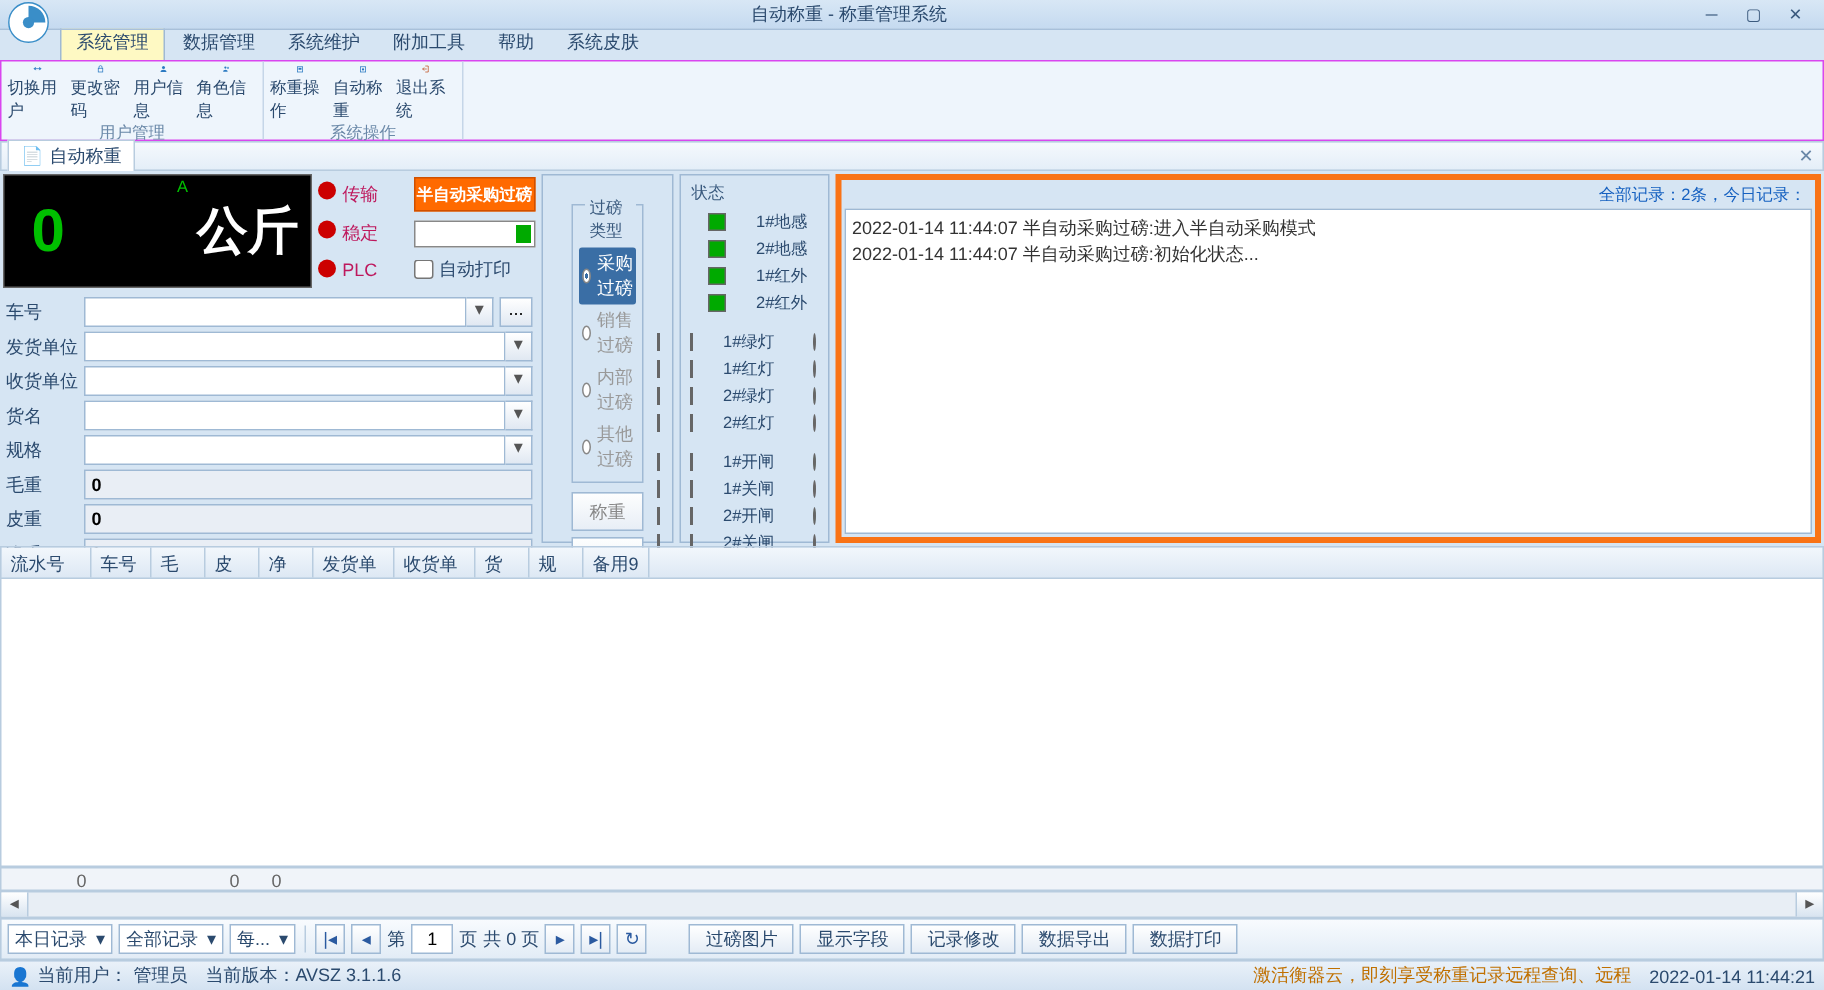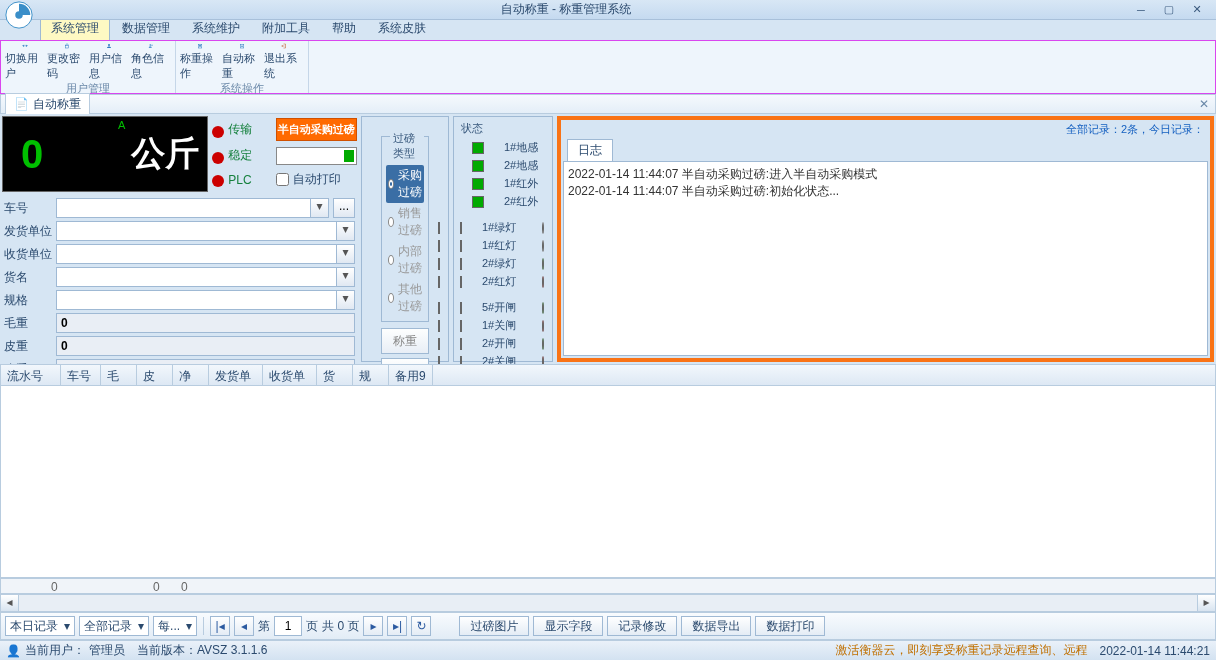--- a/index.html
+++ b/index.html
@@ -25,21 +25,21 @@
 .doc-close{margin-left:auto;margin-right:6px;color:#6a88a8;cursor:pointer}
 .main{flex:1;display:flex;flex-direction:column;background:#d6e5f3;min-height:0}
 .upper{height:250px;display:flex;gap:4px;padding:2px}
 .left-col{width:355px;display:flex;flex-direction:column;gap:2px}
 .display-row{display:flex;gap:4px}
 .weight-display{width:208px;height:76px;background:#000;border:1px solid #666;position:relative;display:flex;align-items:center;justify-content:center}
 .weight-val{color:#00c000;font-size:40px;font-weight:bold;position:absolute;left:18px}
 .weight-unit{color:#fff;font-size:34px;font-weight:bold;position:absolute;right:8px}
 .tick-a{position:absolute;top:2px;left:115px;color:#00c000;font-size:11px}
 .led-col{width:60px;display:flex;flex-direction:column;justify-content:space-around}
-.led{display:flex;align-items:flex-end;gap:4px;color:#15803d}
+.led{display:flex;align-items:flex-start;gap:4px;color:#be185d}
 .led-dot{width:12px;height:12px;border-radius:50%;background:#c00}
 .mode-col{width:82px;display:flex;flex-direction:column;gap:6px;padding-top:2px}
 .mode-btn{background:#ff6a00;color:#fff;font-size:11px;font-weight:bold;text-align:center;padding:3px 0;border:1px solid #d05000}
 .prog{height:18px;border:1px solid #888;background:#fff;position:relative}
 .prog-bar{position:absolute;right:2px;top:2px;bottom:2px;width:10px;background:#0a0}
 .auto-print{display:flex;align-items:center;gap:4px;color:#2b4a6e}
 .form{background:#d6e5f3;padding:4px 2px}
 .frow{display:flex;align-items:center;margin-bottom:3px}
 .flabel{width:52px;color:#2b4a6e}
 .finput{flex:1;height:20px;border:1px solid #9fb9d4;background:#fff;padding:0 4px}
@@ -338,21 +338,21 @@
         <div class="stat-row">
             <div class="sq g"></div>
             <div class="sq g"></div>
             <span class="stat-label">2#红灯</span>
             <div class="rnd r"></div>
           </div>
         <div class="stat-gap"></div>
         <div class="stat-row">
             <div class="sq w"></div>
             <div class="sq w"></div>
-            <span class="stat-label">5#开闸</span>
+            <span class="stat-label">1#开闸</span>
             <div class="rnd g"></div>
           </div>
         <div class="stat-row">
             <div class="sq w"></div>
             <div class="sq w"></div>
             <span class="stat-label">1#关闸</span>
             <div class="rnd r"></div>
           </div>
         <div class="stat-row">
             <div class="sq w"></div>
@@ -364,23 +364,20 @@
             <div class="sq w"></div>
             <div class="sq w"></div>
             <span class="stat-label">2#关闸</span>
             <div class="rnd r"></div>
           </div>
       </div>
     </div>
 
     <div class="right-col">
       <div class="rec-info">全部记录：2条，今日记录：</div>
-      <div class="log-tabs">
-          <div class="log-tab">日志</div>
-        </div>
       <div class="log-body">
         <div>2022-01-14 11:44:07 半自动采购过磅:进入半自动采购模式</div>
         <div>2022-01-14 11:44:07 半自动采购过磅:初始化状态...</div>
       </div>
     </div>
   </div>
 
   <div class="grid-area">
     <div class="grid-head">
       <div class="gh" style="width:60px">流水号</div>

